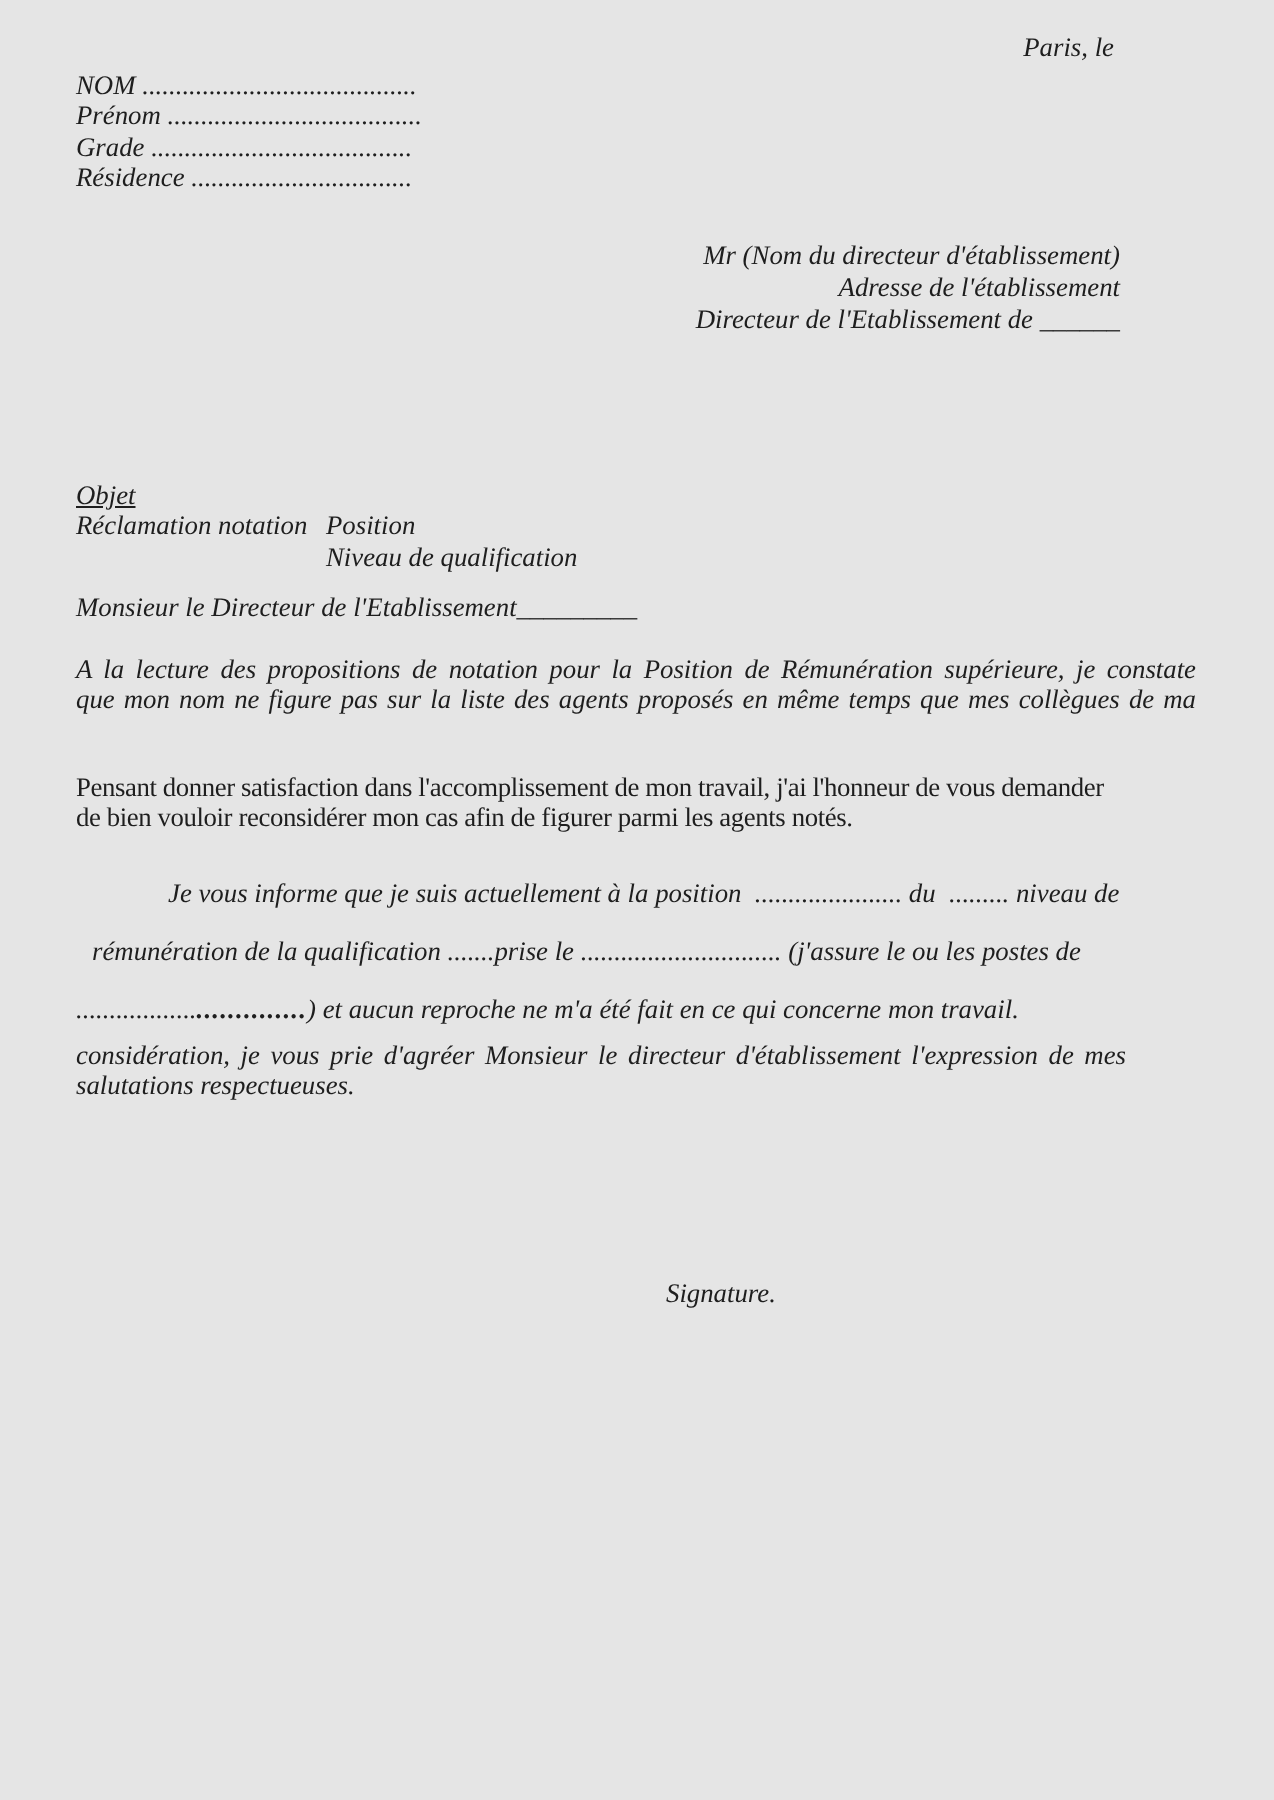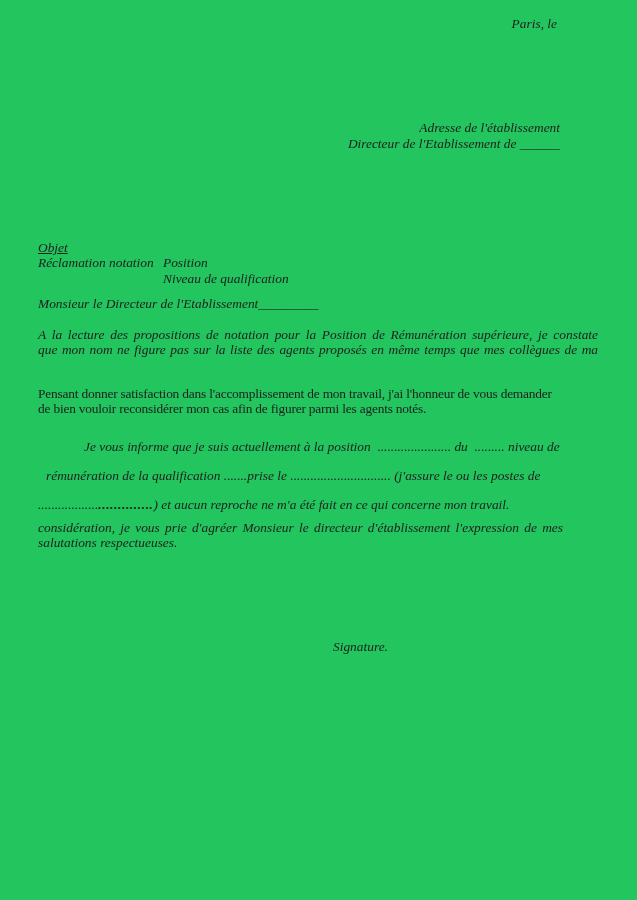--- a/index.html
+++ b/index.html
@@ -1,20 +1,20 @@
 <!DOCTYPE html>
 <html><head>
 <meta charset="utf-8">
 <style>
   html, body { margin: 0; padding: 0; background: #ffffff; }
   .page {
     position: relative;
     width: 637px;
     height: 900px;
-    background: #22c55e;
+    background: #e5e5e5;
     font-family: "Liberation Serif", "DejaVu Serif", serif;
     color: #1e1e1e;
     font-size: 13.4px;
     overflow: hidden;
   }
   .pre { white-space: pre; }
   .abs { position: absolute; }
 
   .date-line { top: 16px; right: 80px; font-style: italic; }
 
@@ -44,22 +44,29 @@
 
   .signature { top: 639px; left: 333px; font-style: italic; }
 </style>
 </head>
 <body>
 
 <div class="page">
 
   <div class="abs date-line">Paris, le</div>
 
+  <div class="abs sender">
+    <div class="pre">NOM .........................................</div>
+    <div class="pre">Prénom ......................................</div>
+    <div class="pre">Grade .......................................</div>
+    <div class="pre">Résidence .................................</div>
+  </div>
 
   <div class="abs addressee">
+    <div>Mr (Nom du directeur d'établissement)</div>
     <div>Adresse de l'établissement</div>
     <div>Directeur de l'Etablissement de ______</div>
   </div>
 
   <div class="abs objet-block">
     <div><span class="objet-label">Objet</span></div>
     <div class="objet-row">
       <span>Réclamation notation</span>
       <span class="objet-col2">Position</span>
     </div>

